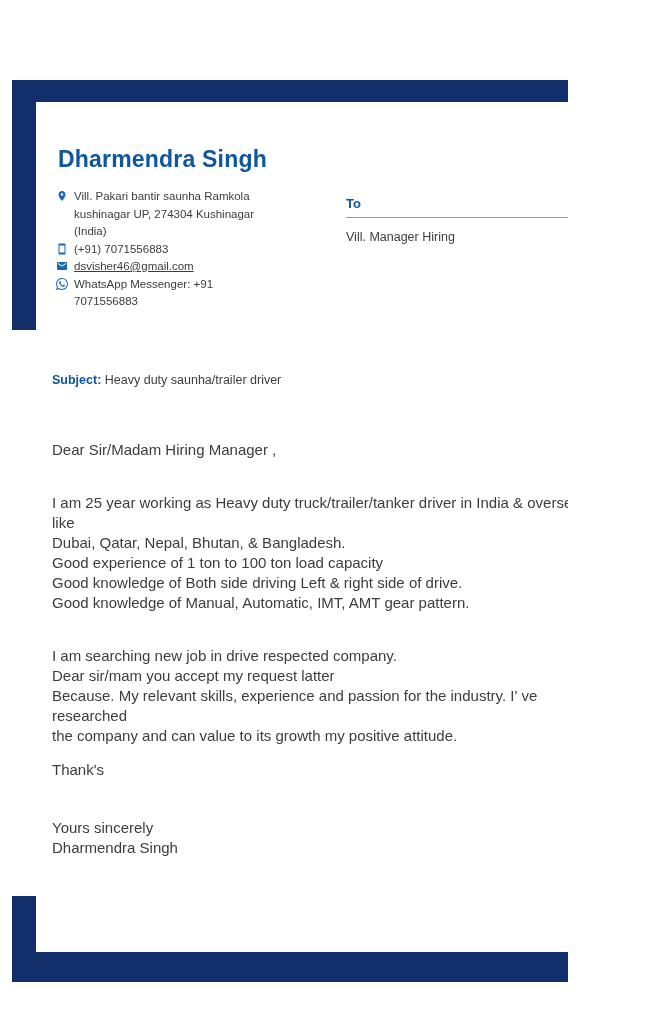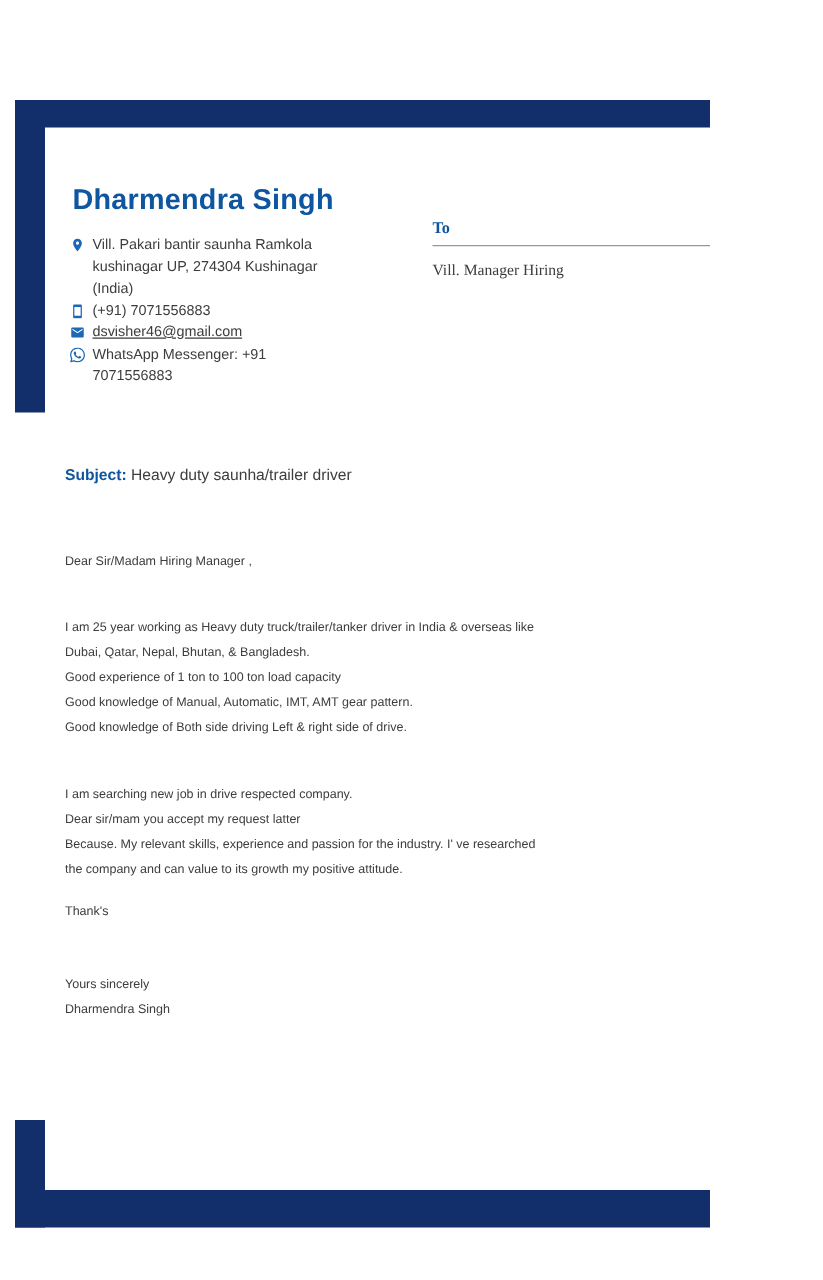--- a/index.html
+++ b/index.html
@@ -48,34 +48,34 @@
   .contact-row .ico{
     flex:0 0 18px;width:18px;padding-top:2px;
   }
   .contact-row .ico svg{width:12px;height:12px;display:block;fill:var(--icon);}
   .contact-row .txt{flex:1;}
   .email-link{
     color:var(--text);
     text-decoration:underline;
     cursor:pointer;
   }
-  .to-col{position:absolute;left:346px;top:174px;width:241px;font-family:Liberation Serif, serif;}
+  .to-col{position:absolute;left:346px;top:196px;width:241px;}
   .to-label{font-size:13px;font-weight:bold;color:var(--accent);}
   .to-underline{border:0;border-bottom:1.5px solid #979797;margin:6px 0 0 0;}
   .recipient{margin-top:12px;font-size:12.5px;color:var(--text);}
   
   .subject{
     position:absolute;left:52px;top:373px;
     font-size:12.5px;
   }
   .subject .subject-label{font-weight:bold;color:var(--accent);}
   
   .letter-body{
     position:absolute;left:52px;top:440px;width:556px;
-    font-size:10px;line-height:20px;color:var(--text);
+    font-size:15px;line-height:20px;color:var(--text);
   }
   .para1{margin-top:33px;}
   .para2{margin-top:33px;}
   .thanks{margin-top:14px;}
   .closing{margin-top:38px;}
 </style>
 </head>
 <body>
 
 <div class="canvas">
@@ -144,22 +144,22 @@
     <span>Heavy duty saunha/trailer driver</span>
   </div>
 
   <div class="letter-body">
     <div class="salutation">Dear Sir/Madam Hiring Manager ,</div>
 
     <div class="para1">
       <div>I am 25 year working as Heavy duty truck/trailer/tanker driver in India &amp; overseas like</div>
       <div>Dubai, Qatar, Nepal, Bhutan, &amp; Bangladesh.</div>
       <div>Good experience of 1 ton to 100 ton load capacity</div>
+      <div>Good knowledge of Both side driving Left &amp; right side of drive.</div>
       <div>Good knowledge of Manual, Automatic, IMT, AMT gear pattern.</div>
-      <div>Good knowledge of Both side driving Left &amp; right side of drive.</div>
     </div>
 
     <div class="para2">
       <div>I am searching new job in drive respected company.</div>
       <div>Dear sir/mam you accept my request latter</div>
       <div>Because. My relevant skills, experience and passion for the industry. I' ve researched</div>
       <div>the company and can value to its growth my positive attitude.</div>
     </div>
 
     <div class="thanks">Thank's</div>

